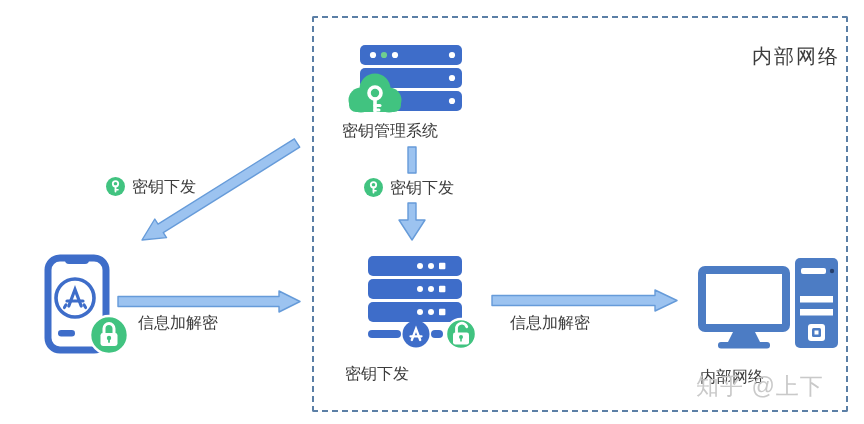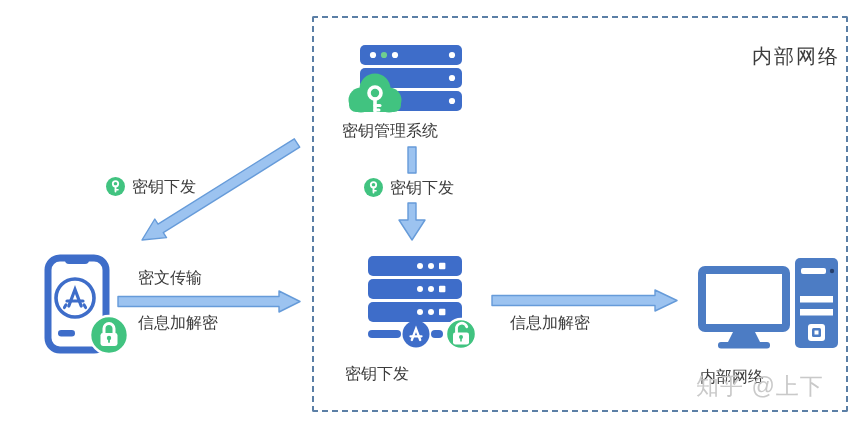--- a/index.html
+++ b/index.html
@@ -129,21 +129,20 @@
     <g>
       <circle class="f-green" cx="107" cy="80" r="15" stroke="#ffffff" stroke-width="2.4"></circle>
       <path class="s-white" d="M102.5,78.5 L102.5,75 A5.3,5.3 0 0 1 112.8,72.8" stroke-width="2.8"></path>
       <rect class="f-white" x="99" y="78.5" width="16" height="12" rx="2.2"></rect>
       <circle class="f-green" cx="107" cy="83" r="2"></circle>
       <rect class="f-green" x="106.2" y="83.5" width="1.6" height="4"></rect>
     </g>
   </svg>
   <div class="lbl center" style="left:345px;top:364px;width:140px;">密钥下发</div>
 
-  <div class="lbl center" style="left:138px;top:268px;width:140px;">密文传输</div>
   <div class="lbl center" style="left:138px;top:313px;width:140px;">信息加解密</div>
   <div class="lbl center" style="left:510px;top:313px;width:140px;">信息加解密</div>
 
   <svg class="icon-svg" style="left:25px;top:250px;" width="112" height="108" viewBox="0 0 112 108">
     <rect class="s-blue" x="23" y="8" width="58" height="92" rx="12" stroke-width="7"></rect>
     <rect class="f-sblue" x="40" y="5" width="24" height="9" rx="4"></rect>
     <g>
       <circle class="s-blue" cx="50" cy="48" r="19" stroke-width="3.6"></circle>
       <path class="s-blue" d="M43.8,56 L50,39.5 L56.2,56" stroke-width="3.2"></path>
       <path class="s-blue" d="M42,51 L58,51" stroke-width="3.2"></path>

